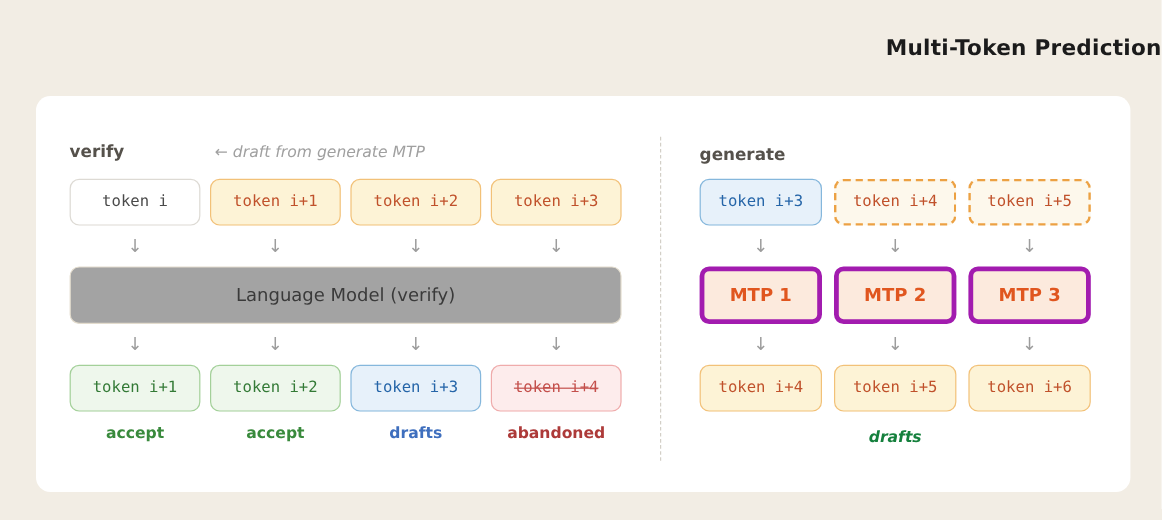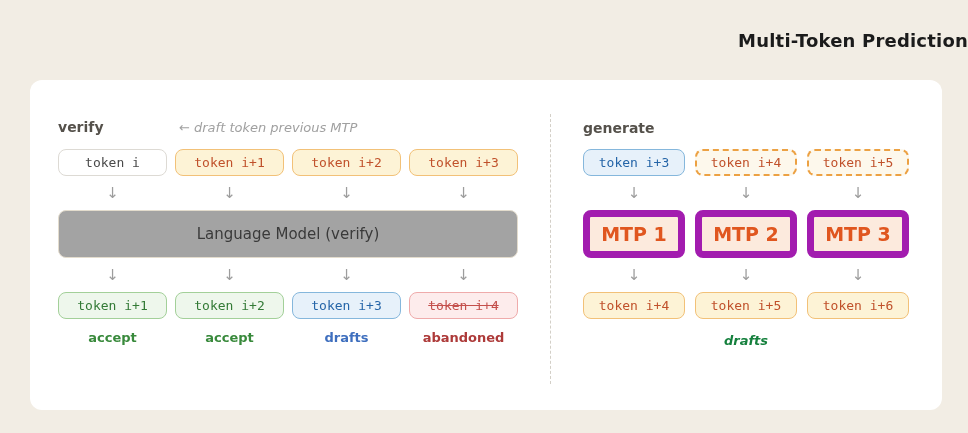--- a/index.html
+++ b/index.html
@@ -37,21 +37,21 @@
   .panel-header { margin-bottom: 13px; height: 18px; align-items: center; }
   .panel-label {
     font-size: 14px; font-weight: 600; color: #55514b;
   }
   .annotation {
     grid-column: 2 / 5;
     font-size: 13px; font-style: italic; color: #a0a0a0;
     padding-left: 4px;
   }
   .box {
-    height: 27px;
+    height: 39px;
     border-radius: 8px;
     border: 1px solid transparent;
     display: flex; align-items: center; justify-content: center;
     font-family: "DejaVu Sans Mono", "Liberation Mono", monospace;
     font-size: 13px;
   }
   .box-plain    { background: #ffffff; border-color: #dddad4; color: #4a4a4a; }
   .box-draft    { background: #fdf3d6; border-color: #f2c178; color: #c0512b; }
   .box-accept   { background: #eef7ec; border-color: #a3d099; color: #337a36; }
   .box-reject   { background: #e7f1fa; border-color: #85b7dc; color: #2565a8; }
@@ -64,24 +64,24 @@
     background: #a3a3a3;
     border: 1px solid #e3dccd;
     border-radius: 8px;
     display: flex; align-items: center; justify-content: center;
     font-size: 15px; color: #3a3a3a;
   }
   .mtp-row { height: 48px; }
   .mtp-box {
     height: 48px;
     background: #fceadd;
-    border: 7px solid #a21caf;
+    border: 4px solid #a21caf;
     border-radius: 8px;
     display: flex; align-items: center; justify-content: center;
-    font-size: 19px; font-weight: 700; color: #e0561f;
+    font-size: 15px; font-weight: 700; color: #e0561f;
   }
   .verdict-row { margin-top: 11px; justify-items: center; text-align: right; }
   .verdict { font-size: 13px; font-weight: 600; }
   .verdict-accept    { color: #398a3c; }
   .verdict-reject    { color: #3f6fbe; }
   .verdict-abandoned { color: #ad3a39; }
   .drafts-label {
     margin-top: 14px;
     text-align: center;
     font-size: 13px; font-weight: 600; font-style: italic;
@@ -91,21 +91,21 @@
 </head>
 <body>
 
 <h1 class="title">Multi-Token Prediction</h1>
 
 <div class="card">
 
   <section class="panel panel-verify">
     <div class="panel-header row4">
       <span class="panel-label">verify</span>
-      <span class="annotation">← draft token previous MTP</span>
+      <span class="annotation">← draft from generate MTP</span>
     </div>
 
     <div class="row4">
       <div class="box box-plain">token i</div>
       <div class="box box-draft">token i+1</div>
       <div class="box box-draft">token i+2</div>
       <div class="box box-draft">token i+3</div>
     </div>
 
     <div class="row4 arrow-row">

